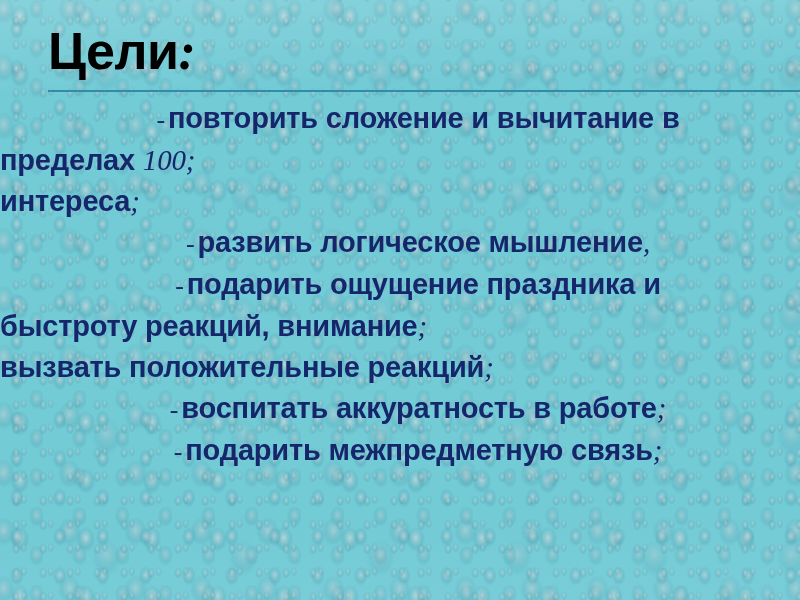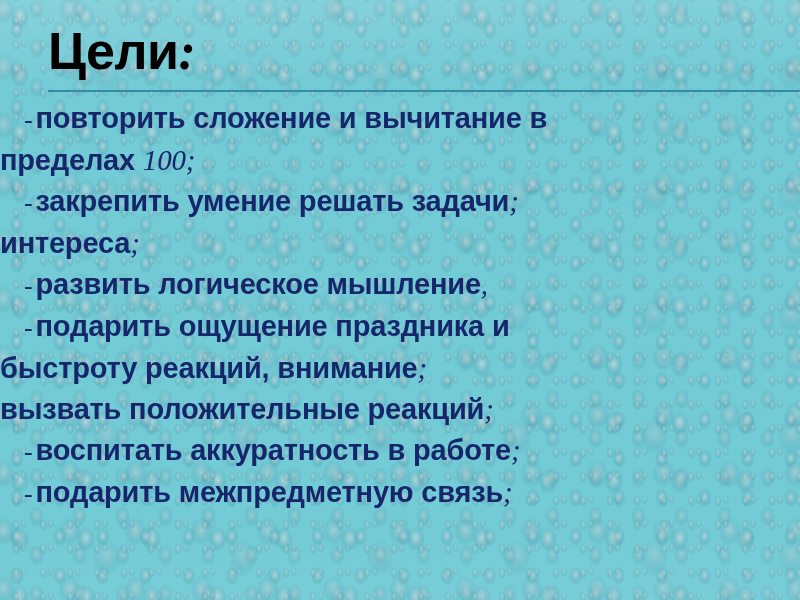--- a/index.html
+++ b/index.html
@@ -80,21 +80,21 @@
   .line{
     font-family:"Liberation Sans",sans-serif;
     font-weight:bold;
     font-size:29px;
     line-height:41px;
     color:#16266b;
     color:#16266b;
     white-space:nowrap;
     letter-spacing:-0.2px;
   }
-  .line.lead{padding-left:24px;}
+  .line.lead{padding-left:36px;text-align:center;}
   .line.cont{}
   .dash{
     font-family:"Liberation Serif",serif;
     font-weight:normal;
     font-size:26px;
     padding-right:3px;
   }
   .punct{
     font-family:"Liberation Serif",serif;
     font-style:italic;
@@ -123,21 +123,20 @@
 
   <div class="content">
 
     <div class="title"><span>Цели</span><span class="punct">:</span></div>
 
     <div class="rule"></div>
 
     <div class="bullets">
         <div class="line lead"><span class="dash">-</span><span>повторить сложение и вычитание в</span></div>
         <div class="line cont"><span>пределах </span><span class="num">100</span><span class="punct">;</span></div>
-        <div class="line lead"><span class="dash">-</span><span>закрепить умение решать задачи</span><span class="punct">;</span></div>
         <div class="line cont"><span>интереса</span><span class="punct">;</span></div>
         <div class="line lead"><span class="dash">-</span><span>развить логическое мышление</span><span class="punct">,</span></div>
         <div class="line lead"><span class="dash">-</span><span>подарить ощущение праздника и</span></div>
         <div class="line cont"><span>быстроту реакций, внимание</span><span class="punct">;</span></div>
         <div class="line cont"><span>вызвать положительные реакций</span><span class="punct">;</span></div>
         <div class="line lead"><span class="dash">-</span><span>воспитать аккуратность в работе</span><span class="punct">;</span></div>
         <div class="line lead"><span class="dash">-</span><span>подарить межпредметную связь</span><span class="punct">;</span></div>
       </div>
 
   </div>

